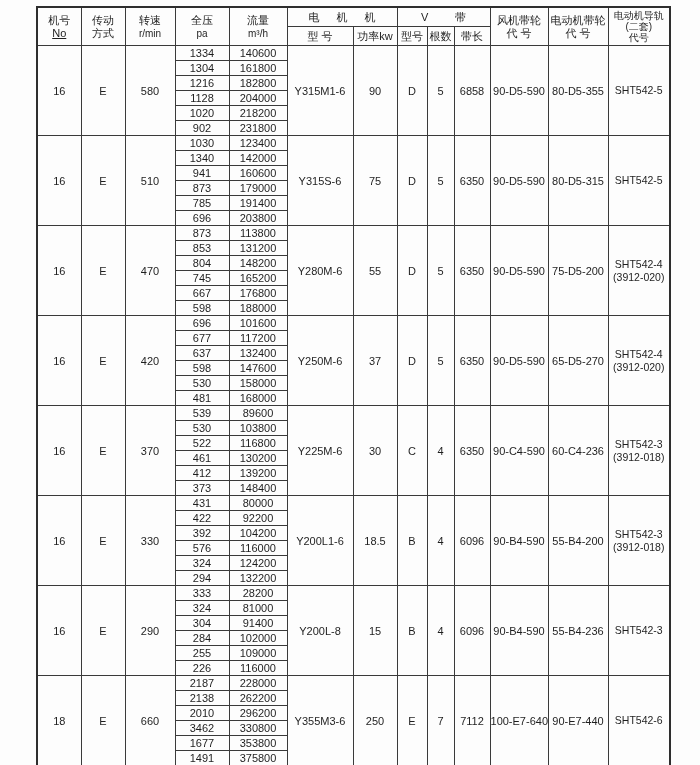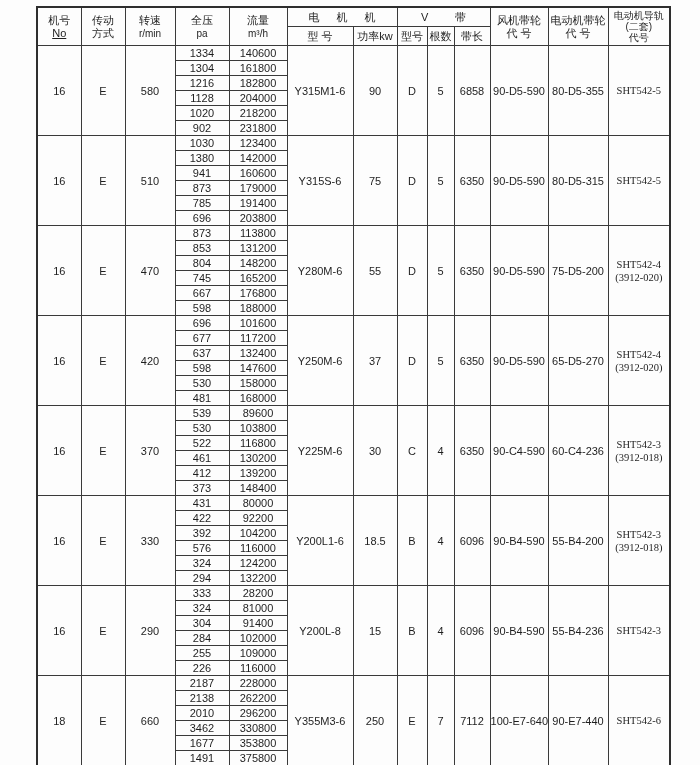--- a/index.html
+++ b/index.html
@@ -52,21 +52,20 @@
     line-height: 11px;
   }
   tbody td {
     font-size: 11px;
     height: 14px;
     line-height: 14px;
   }
   td[data-name="rail-code-cell"] div {
     line-height: 13px;
     font-size: 10.5px;
-    font-family: Liberation Serif, serif;
   }
 </style>
 </head>
 <body>
 
 <div class="page" data-name="document-page">
   <table class="spec" data-name="fan-spec-table">
     <colgroup>
       <col style="width:44px">
         <col style="width:44px">
@@ -182,21 +181,21 @@
           <td rowspan="6" data-name="belt-type-cell">D</td>
           <td rowspan="6" data-name="belt-count-cell">5</td>
           <td rowspan="6" data-name="belt-length-cell">6350</td>
           <td rowspan="6" data-name="fan-pulley-cell">90-D5-590</td>
           <td rowspan="6" data-name="motor-pulley-cell">80-D5-315</td>
           <td rowspan="6" data-name="rail-code-cell">
             <div data-name="rail-code-line">SHT542-5</div>
           </td>
         </tr>
         <tr data-name="table-row">
-          <td data-name="pressure-cell">1380</td>
+          <td data-name="pressure-cell">1340</td>
           <td data-name="flow-cell">142000</td>
         </tr>
         <tr data-name="table-row">
           <td data-name="pressure-cell">941</td>
           <td data-name="flow-cell">160600</td>
         </tr>
         <tr data-name="table-row">
           <td data-name="pressure-cell">873</td>
           <td data-name="flow-cell">179000</td>
         </tr>

